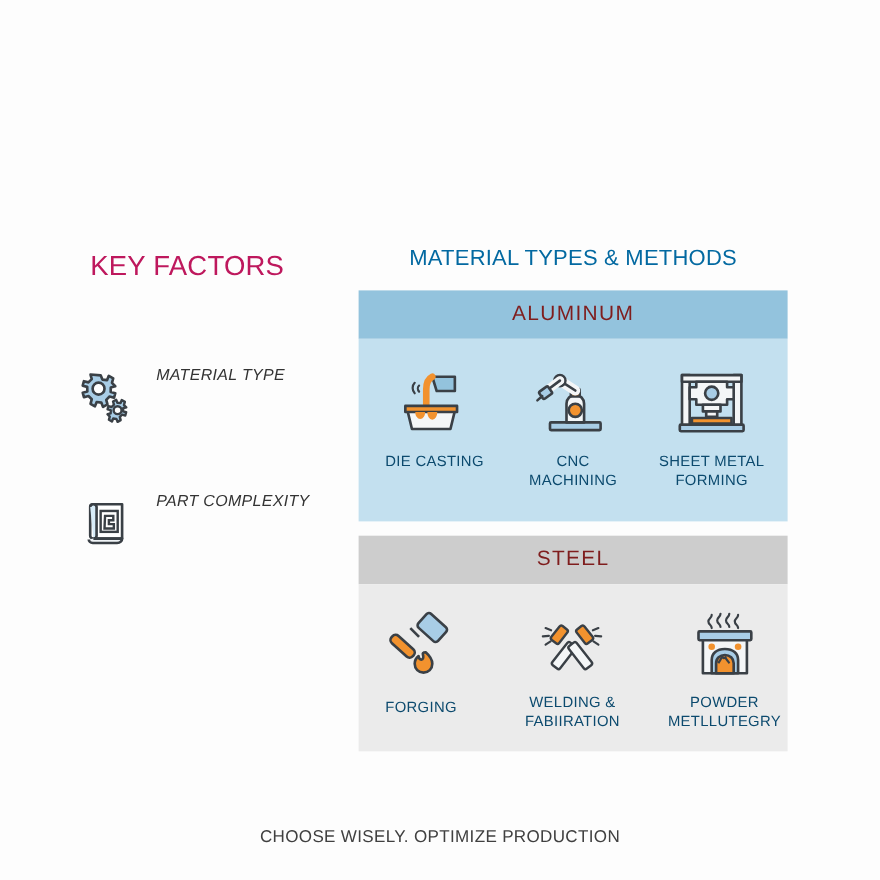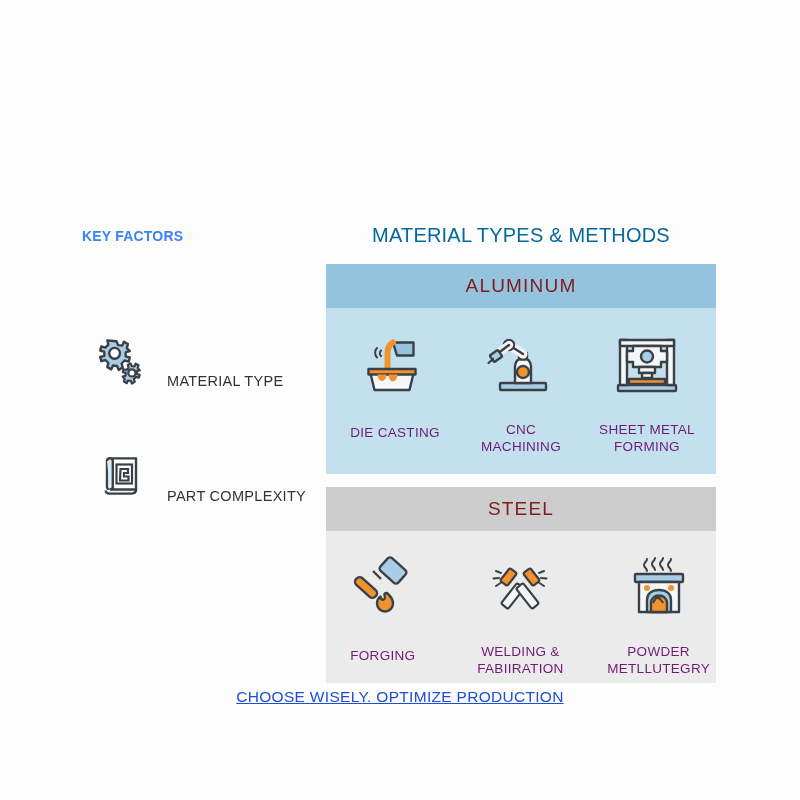--- a/index.html
+++ b/index.html
@@ -41,44 +41,45 @@
     font-size: 19px;
     color: #3c3c3c;
     letter-spacing: 0.2px;
     margin: 10px 0 0 2px;
     text-transform: uppercase;
   }
 
   
   .section-heading {
     position: absolute;
-    font-size: 14px;
-    font-weight: bold;
-    color: #3b82f6;
+    font-size: 25px;
+    font-weight: normal;
+    color: #be185d;
     letter-spacing: 0.2px;
     text-transform: uppercase;
   }
   #key-factors-heading { left: 82px; top: 228px; }
   #methods-heading {
     left: 326px;
     top: 224px;
     width: 390px;
     text-align: center;
     font-weight: normal;
     font-size: 20px;
     color: #0369a1;
   }
 
   
   .factor-row {
     position: absolute;
-    left: 93px;
-    display: flex;
-    align-items: flex-end;
+    left: 68px;
+    display: flex;
+    align-items: flex-start;
     width: 240px;
+    font-style: italic;
   }
   .factor-icon {
     width: 56px;
     height: 56px;
     flex: 0 0 56px;
     display: flex;
     align-items: center;
     justify-content: center;
   }
   .factor-label {
@@ -129,43 +130,42 @@
     flex-direction: column;
     align-items: center;
   }
   .method-icon {
     height: 70px;
     display: flex;
     align-items: center;
     justify-content: center;
   }
   .method-label {
-    margin-top: 25px;
+    margin-top: 12px;
     font-size: 13.5px;
     line-height: 1.25;
-    color: #701a75;
+    color: #0c4a6e;
     text-align: center;
     letter-spacing: 0.3px;
     text-transform: uppercase;
     font-weight: 500;
     white-space: pre-line;
   }
 
   
   #footer-tagline {
     position: absolute;
     left: 0;
-    top: 688px;
+    top: 752px;
     width: 800px;
     text-align: center;
     font-size: 15.5px;
-    color: #1d4ed8;
+    color: #404040;
     letter-spacing: 0.3px;
     text-transform: uppercase;
-    text-decoration: underline;
   }
 </style>
 </head>
 <body>
 
 <div id="canvas">
 
 
   <div class="section-heading" id="key-factors-heading">Key Factors</div>
 

